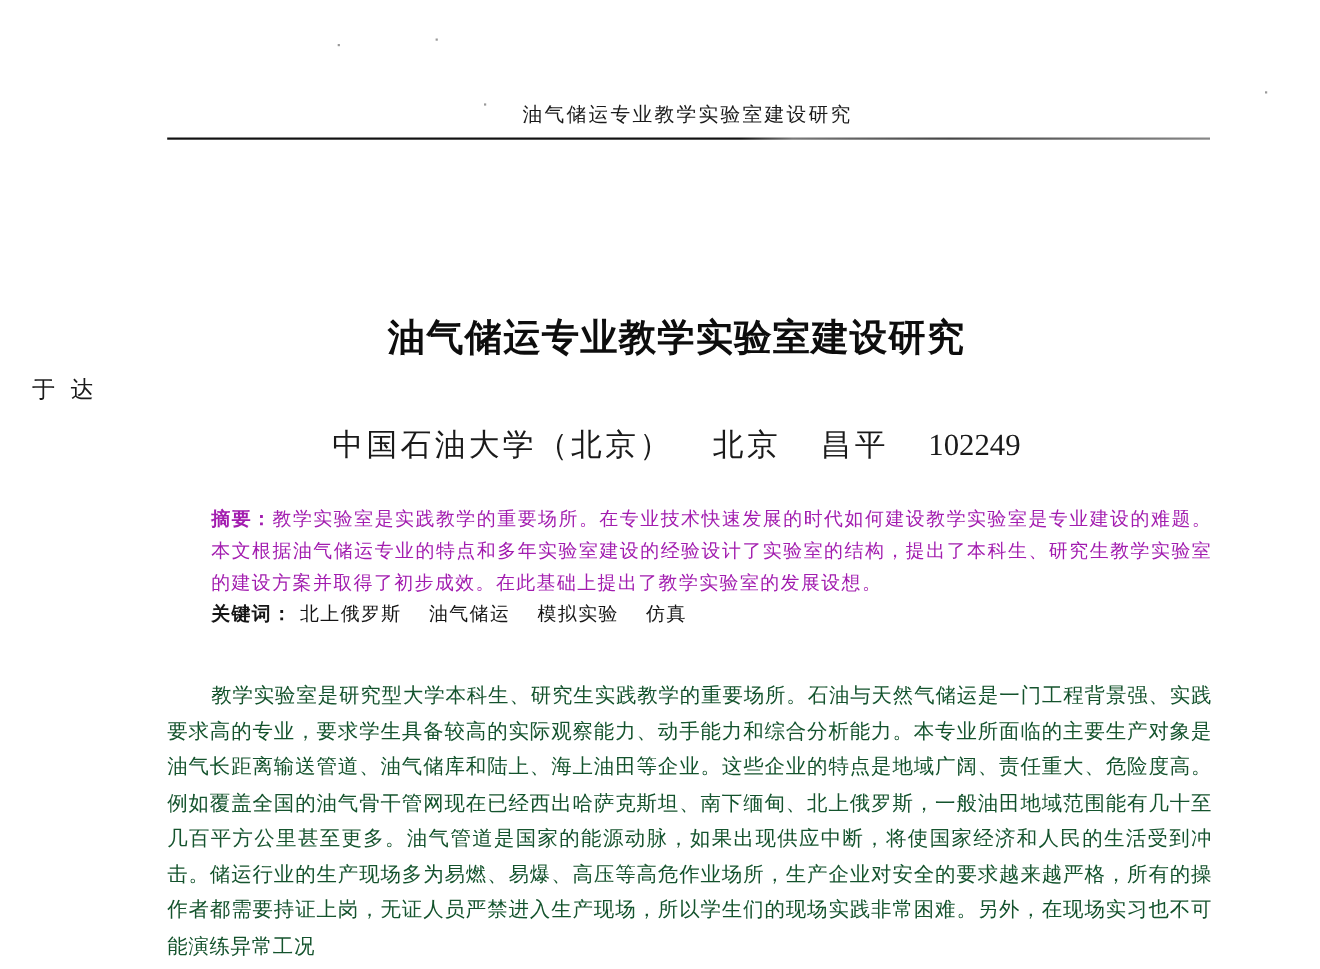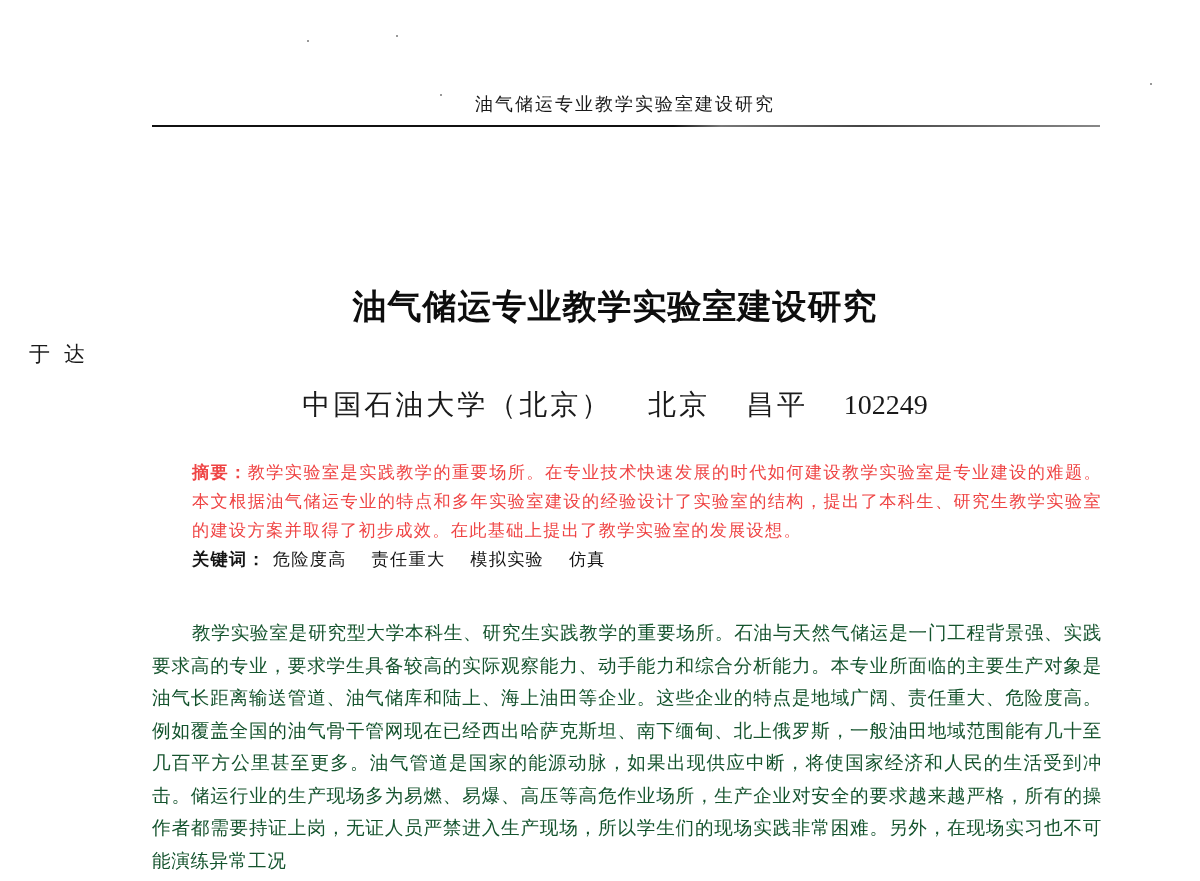--- a/index.html
+++ b/index.html
@@ -73,21 +73,21 @@
       color: #1a1a1a;
     }
     .affiliation span { margin: 0 12px; }
     .abstract {
       position: absolute;
       left: 137px;
       top: 458px;
       width: 950px;
       font-size: 17.2px;
       line-height: 29px;
-      color: #ef4444;
+      color: #a21caf;
       letter-spacing: 1.3px;
     }
     .abstract p { margin: 0; text-align: justify; }
     .abstract .indent { padding-left: 40px; }
     .label-bold {
       font-weight: bold;
       font-family: "DejaVu Sans", "Liberation Sans", sans-serif;
     }
     .keywords {
       position: absolute;
@@ -139,22 +139,22 @@
   </div>
 
   <div class="abstract">
     <p class="indent">
       <span class="label-bold">摘要：</span><span>教学实验室是实践教学的重要场所。在专业技术快速发展的时代如何建设教学实验室是专业建设的难题。本文根据油气储运专业的特点和多年实验室建设的经验设计了实验室的结构，提出了本科生、研究生教学实验室的建设方案并取得了初步成效。在此基础上提出了教学实验室的发展设想。</span>
     </p>
   </div>
 
   <div class="keywords">
     <span class="label-bold">关键词：</span>
-    <span class="kw">危险度高</span>
-    <span class="kw">责任重大</span>
+    <span class="kw">北上俄罗斯</span>
+    <span class="kw">油气储运</span>
     <span class="kw">模拟实验</span>
     <span class="kw">仿真</span>
   </div>
 
   <div class="body-text">
     <p>教学实验室是研究型大学本科生、研究生实践教学的重要场所。石油与天然气储运是一门工程背景强、实践要求高的专业，要求学生具备较高的实际观察能力、动手能力和综合分析能力。本专业所面临的主要生产对象是油气长距离输送管道、油气储库和陆上、海上油田等企业。这些企业的特点是地域广阔、责任重大、危险度高。例如覆盖全国的油气骨干管网现在已经西出哈萨克斯坦、南下缅甸、北上俄罗斯，一般油田地域范围能有几十至几百平方公里甚至更多。油气管道是国家的能源动脉，如果出现供应中断，将使国家经济和人民的生活受到冲击。储运行业的生产现场多为易燃、易爆、高压等高危作业场所，生产企业对安全的要求越来越严格，所有的操作者都需要持证上岗，无证人员严禁进入生产现场，所以学生们的现场实践非常困难。另外，在现场实习也不可能演练异常工况</p>
   </div>
 
 </div>
 

